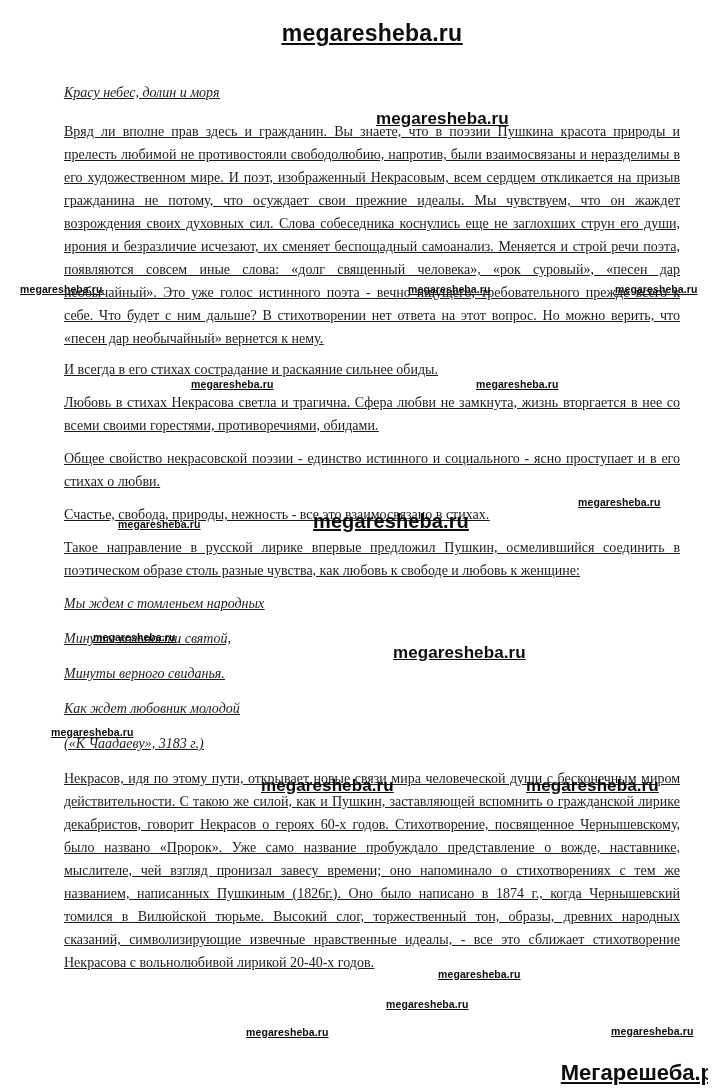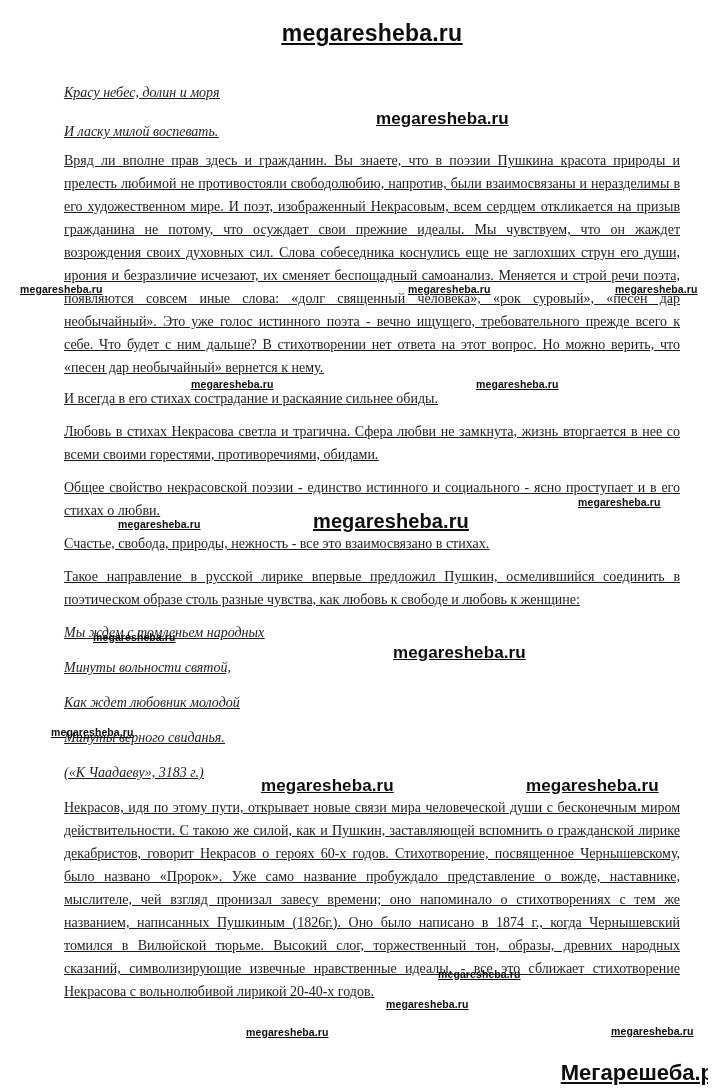--- a/index.html
+++ b/index.html
@@ -67,31 +67,30 @@
 </style>
 </head>
 <body>
 
 <div class="page">
 
   <div class="header-brand">megaresheba.ru</div>
 
   <div class="content">
     <p class="italic mb16">Красу небес, долин и моря</p>
-    <p class="italic mb4">И ласку милой воспевать.</p>
     <p class="mb8">Вряд ли вполне прав здесь и гражданин. Вы знаете, что в поэзии Пушкина красота природы и прелесть любимой не противостояли свободолюбию, напротив, были взаимосвязаны и неразделимы в его художественном мире. И поэт, изображенный Некрасовым, всем сердцем откликается на призыв гражданина не потому, что осуждает свои прежние идеалы. Мы чувствуем, что он жаждет возрождения своих духовных сил. Слова собеседника коснулись еще не заглохших струн его души, ирония и безразличие исчезают, их сменяет беспощадный самоанализ. Меняется и строй речи поэта, появляются совсем иные слова: «долг священный человека», «рок суровый», «песен дар необычайный». Это уже голос истинного поэта - вечно ищущего, требовательного прежде всего к себе. Что будет с ним дальше? В стихотворении нет ответа на этот вопрос. Но можно верить, что «песен дар необычайный» вернется к нему.</p>
     <p class="mb10">И всегда в его стихах сострадание и раскаяние сильнее обиды.</p>
     <p class="mb10">Любовь в стихах Некрасова светла и трагична. Сфера любви не замкнута, жизнь вторгается в нее со всеми своими горестями, противоречиями, обидами.</p>
     <p class="mb10">Общее свойство некрасовской поэзии - единство истинного и социального - ясно проступает и в его стихах о любви.</p>
     <p class="mb10">Счастье, свобода, природы, нежность - все это взаимосвязано в стихах.</p>
     <p class="mb10">Такое направление в русской лирике впервые предложил Пушкин, осмелившийся соединить в поэтическом образе столь разные чувства, как любовь к свободе и любовь к женщине:</p>
     <p class="italic mb12">Мы ждем с томленьем народных</p>
     <p class="italic mb12">Минуты вольности святой,</p>
+    <p class="italic mb12">Минуты верного свиданья.</p>
     <p class="italic mb12">Как ждет любовник молодой</p>
-    <p class="italic mb12">Минуты верного свиданья.</p>
     <p class="italic mb12">(«К Чаадаеву», 3183 г.)</p>
     <p>Некрасов, идя по этому пути, открывает новые связи мира человеческой души с бесконечным миром действительности. С такою же силой, как и Пушкин, заставляющей вспомнить о гражданской лирике декабристов, говорит Некрасов о героях 60-х годов. Стихотворение, посвященное Чернышевскому, было названо «Пророк». Уже само название пробуждало представление о вожде, наставнике, мыслителе, чей взгляд пронизал завесу времени; оно напоминало о стихотворениях с тем же названием, написанных Пушкиным (1826г.). Оно было написано в 1874 г., когда Чернышевский томился в Вилюйской тюрьме. Высокий слог, торжественный тон, образы, древних народных сказаний, символизирующие извечные нравственные идеалы, - все это сближает стихотворение Некрасова с вольнолюбивой лирикой 20-40-х годов.</p>
   </div>
 
   <span class="wm wm-md" style="left:358px; top:91px;">megaresheba.ru</span>
   <span class="wm wm-sm" style="left:2px;   top:265px;">megaresheba.ru</span>
   <span class="wm wm-sm" style="left:390px; top:265px;">megaresheba.ru</span>
   <span class="wm wm-sm" style="left:597px; top:265px;">megaresheba.ru</span>
   <span class="wm wm-sm" style="left:173px; top:360px;">megaresheba.ru</span>
   <span class="wm wm-sm" style="left:458px; top:360px;">megaresheba.ru</span>

